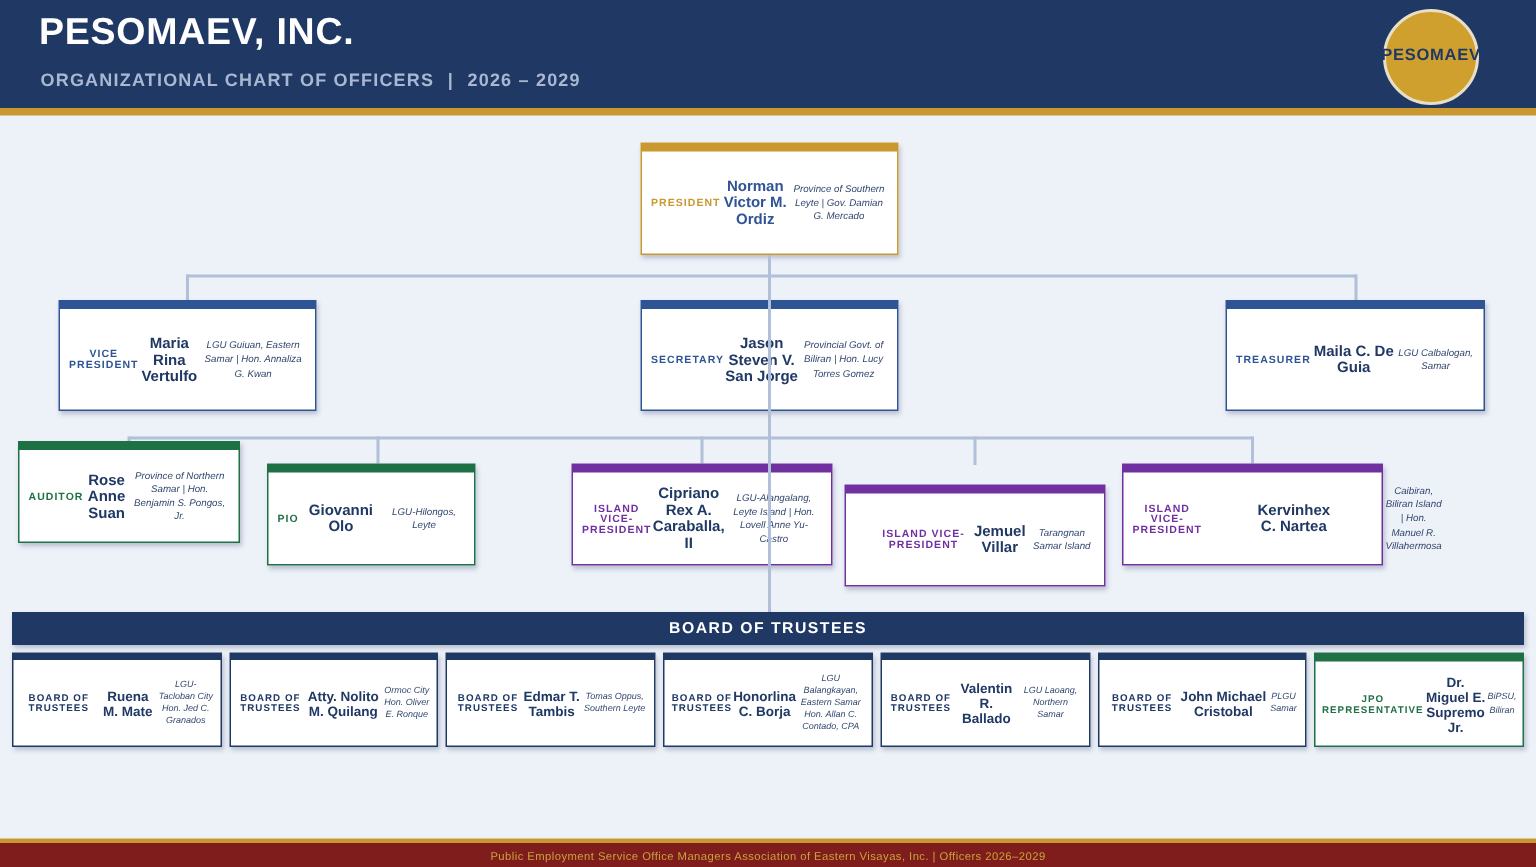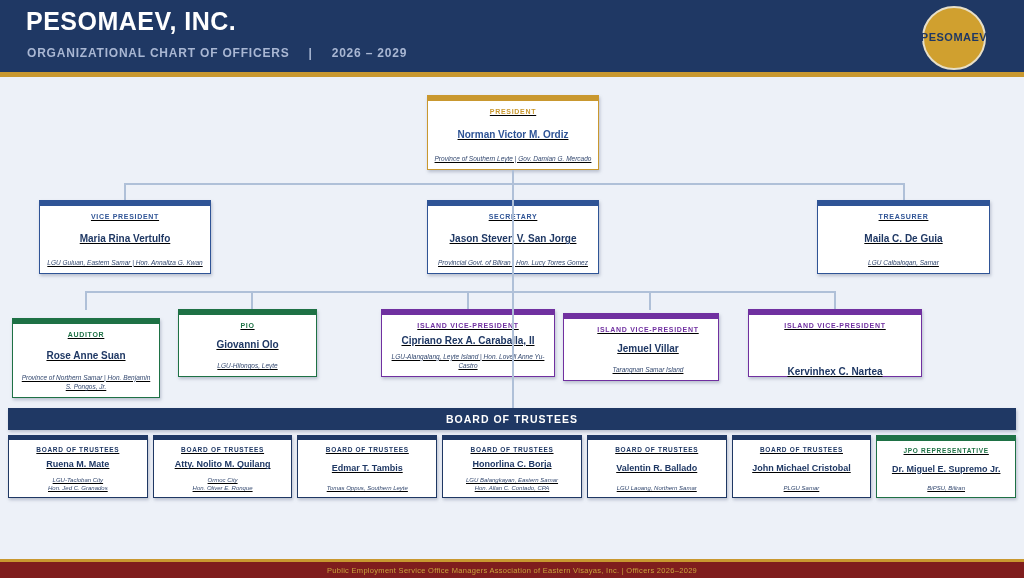--- a/index.html
+++ b/index.html
@@ -4,34 +4,34 @@
 <style>
   html,body{margin:0;padding:0;background:#EDF1F8;}
   .stage{position:relative;width:1024px;height:578px;background:#EDF1F8;overflow:hidden;
          font-family:"Liberation Sans",sans-serif;}
 
   
   .hdr{position:absolute;left:0;right:0;top:0;height:72px;background:#1F3864;z-index:1;}
   .hdr-gold{position:absolute;left:0;right:0;top:72px;height:5px;background:#C9982F;z-index:1;}
   .title{position:absolute;left:26px;top:7px;color:#FFFFFF;font-size:25px;font-weight:bold;
          letter-spacing:.5px;z-index:2;}
-  .subtitle{position:absolute;left:27px;top:46px;z-index:2;display:flex;gap:19px;
+  .subtitle{position:absolute;left:27px;top:46px;z-index:2;display:flex;gap:9px;
             font-size:12px;color:#A9B7D3;letter-spacing:.8px;font-weight:bold;}
   .logo{position:absolute;right:38px;top:6px;width:60px;height:60px;border-radius:50%;
         background:#D0A02F;border:2px solid #E7DFC8;display:flex;flex-direction:row;
         align-items:center;justify-content:center;z-index:2;
         color:#1F3864;font-weight:bold;font-size:11px;line-height:1.25;letter-spacing:.5px;}
 
   
   .cl{position:absolute;background:#AFC0D8;z-index:2;}
 
   
   .box{position:absolute;background:#FFFFFF;box-sizing:border-box;z-index:3;
-       display:flex;flex-direction:column;justify-content:space-between;align-items:center;
-       text-align:center;padding:7px 6px 6px;box-shadow:1px 2px 3px rgba(90,100,130,.35);text-decoration:underline;}
+       display:flex;justify-content:space-between;align-items:center;
+       text-align:center;padding:7px 6px 6px;box-shadow:1px 2px 3px rgba(90,100,130,.35);}
   .theme-gold  {border:1.5px solid #C9982F;border-top:6px solid #C9982F;}
   .theme-blue  {border:1.5px solid #2F5496;border-top:6px solid #2F5496;align-items:center;}
   .theme-green {border:1.5px solid #1E7145;border-top:6px solid #1E7145;}
   .theme-purple{border:1.5px solid #7030A0;border-top:6px solid #7030A0;}
   .theme-navy  {border:1.5px solid #1F3864;border-top:5px solid #1F3864;}
 
   .role{font-size:7px;font-weight:bold;letter-spacing:.7px;}
   .theme-gold  .role{color:#C9982F;}
   .theme-blue  .role{color:#2F5496;}
   .theme-green .role{color:#1E7145;}
@@ -103,36 +103,36 @@
     <div class="role">SECRETARY</div>
     <div class="nm">Jason Steven V. San Jorge</div>
     <div class="detail">Provincial Govt. of Biliran | Hon. Lucy Torres Gomez</div>
   </div>
   <div class="box theme-blue" style="left:817px;top:200px;width:173px;height:74px;">
     <div class="role">TREASURER</div>
     <div class="nm">Maila C. De Guia</div>
     <div class="detail">LGU Calbalogan, Samar</div>
   </div>
 
-  <div class="box theme-green" style="left:12px;top:318px;width:148px;height:80px;">
+  <div class="box theme-green" style="left:12px;top:294px;width:148px;height:68px;">
     <div class="role">AUDITOR</div>
     <div class="nm">Rose Anne Suan</div>
     <div class="detail">Province of Northern Samar | Hon. Benjamin S. Pongos, Jr.</div>
   </div>
   <div class="box theme-green" style="left:178px;top:309px;width:139px;height:68px;">
     <div class="role">PIO</div>
     <div class="nm">Giovanni Olo</div>
     <div class="detail">LGU-Hilongos, Leyte</div>
   </div>
   <div class="box theme-purple" style="left:381px;top:309px;width:174px;height:68px;">
     <div class="role">ISLAND VICE-PRESIDENT</div>
     <div class="nm">Cipriano Rex A. Caraballa, II</div>
     <div class="detail">LGU-Alangalang, Leyte Island | Hon. Lovell Anne Yu-Castro</div>
   </div>
-  <div class="box theme-purple" style="left:563px;top:313px;width:156px;height:68px;padding-left:20px;">
+  <div class="box theme-purple" style="left:563px;top:323px;width:174px;height:68px;padding-left:20px;">
     <div class="role">ISLAND VICE-PRESIDENT</div>
     <div class="nm">Jemuel Villar</div>
     <div class="detail">Tarangnan Samar Island</div>
   </div>
   <div class="box theme-purple" style="left:748px;top:309px;width:174px;height:68px;gap:37px;">
     <div class="role">ISLAND VICE-PRESIDENT</div>
     <div class="nm">Kervinhex C. Nartea</div>
     <div class="detail">Caibiran, Biliran Island | Hon. Manuel R. Villahermosa</div>
   </div>
 

